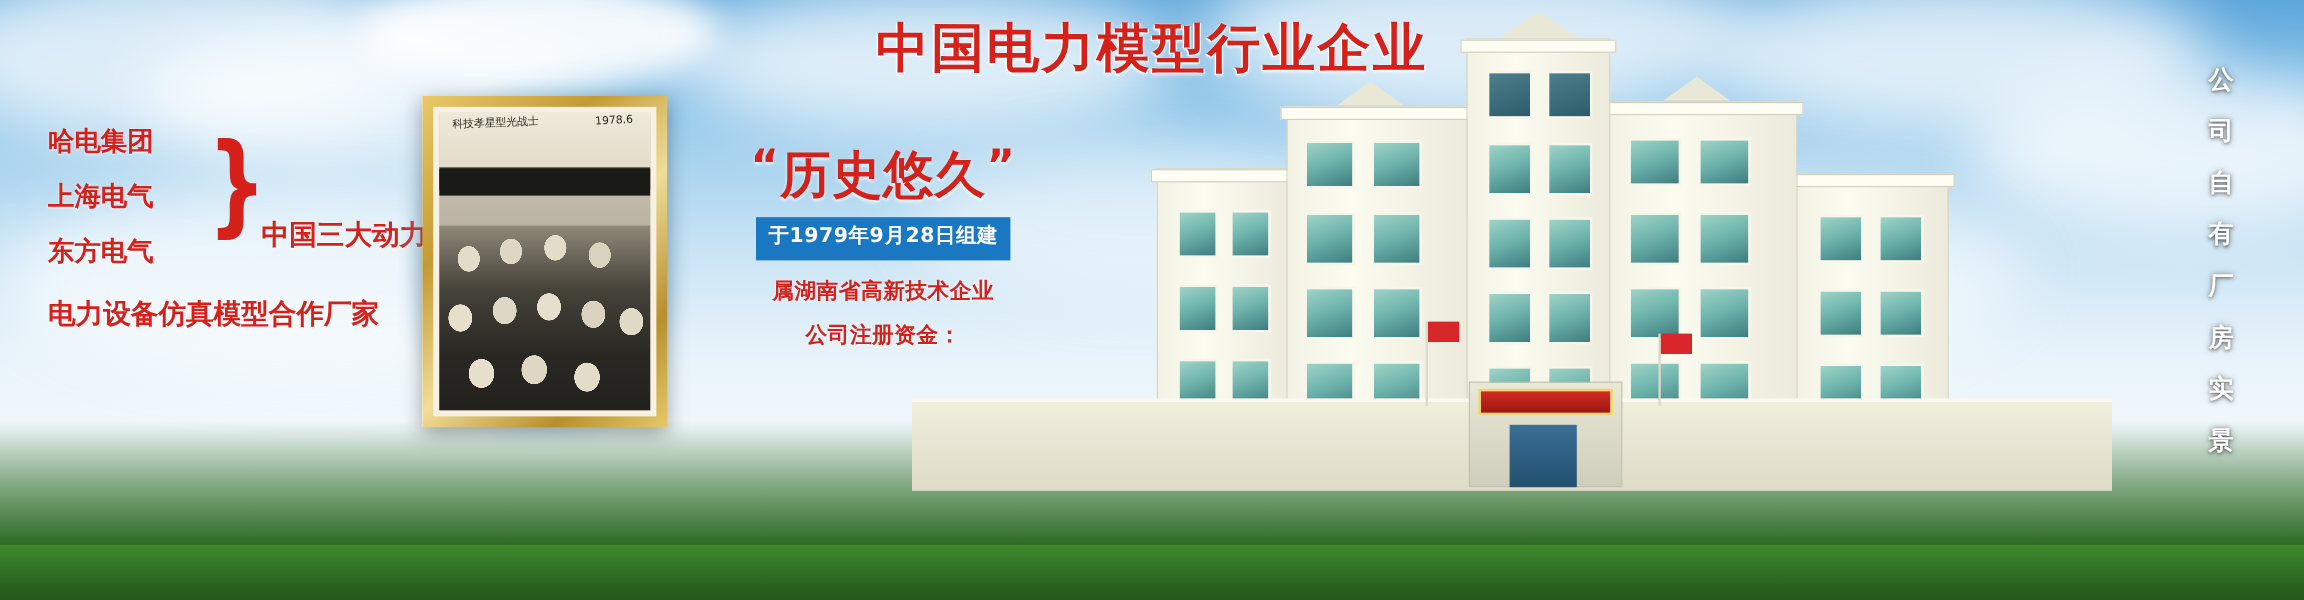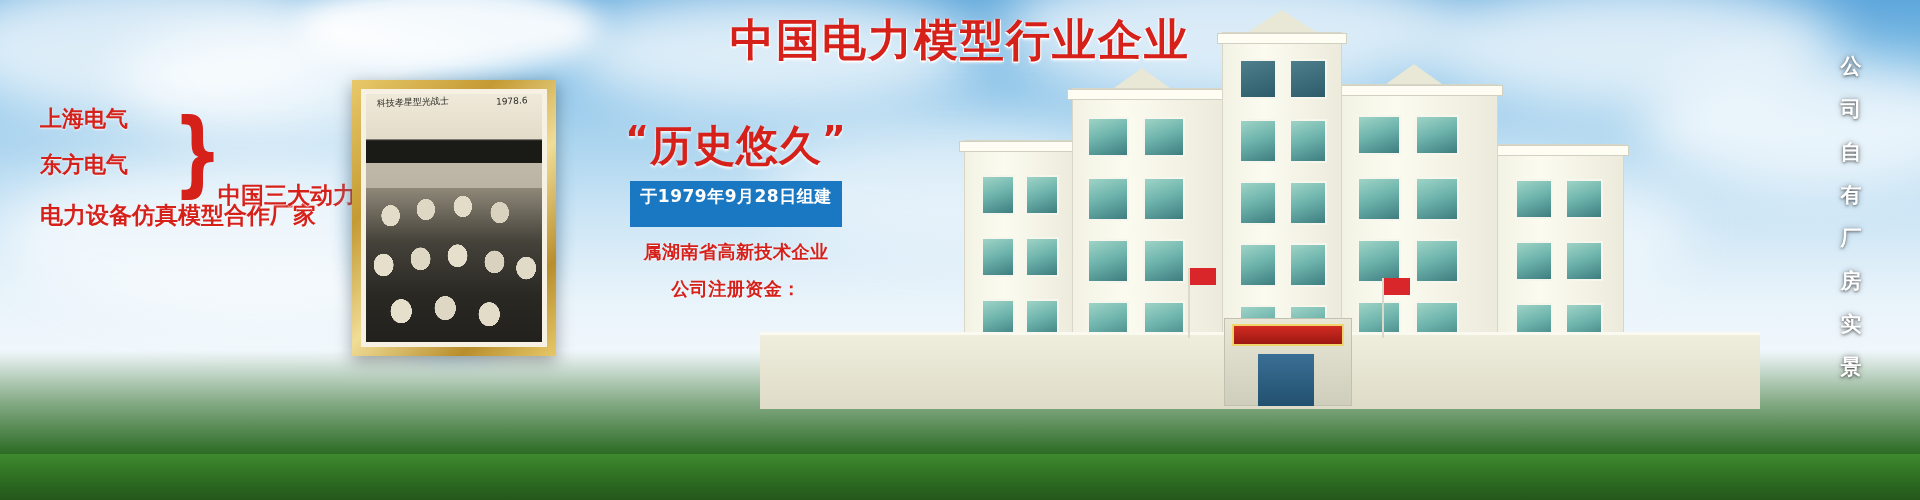--- a/index.html
+++ b/index.html
@@ -90,21 +90,21 @@
       radial-gradient(ellipse 14px 16px at 91% 52%,#e1dac7 0%,#e1dac7 70%,transparent 72%),
       radial-gradient(ellipse 15px 17px at 20% 80%,#e6dfcc 0%,#e6dfcc 70%,transparent 72%),
       radial-gradient(ellipse 15px 17px at 45% 78%,#ded7c4 0%,#ded7c4 70%,transparent 72%),
       radial-gradient(ellipse 15px 17px at 70% 82%,#e3dcc9 0%,#e3dcc9 70%,transparent 72%),
       linear-gradient(180deg,#8e8878 0%,#45423a 35%,#2a2823 70%,#23211d 100%);
   }
   
   .center{position:absolute;left:586px;top:118px;width:300px;text-align:center;}
   .hist{font-size:42px;font-weight:bold;color:#d6211b;letter-spacing:1px;white-space:nowrap;text-shadow:0 2px 3px rgba(255,255,255,.9);}
   .hist .q{font-size:36px;vertical-align:top;}
-  .badge{display:inline-block;margin-top:7px;background:#1a78c2;color:#fff;font-size:17px;font-weight:bold;padding:4px 10px 19px;letter-spacing:.5px;white-space:nowrap;}
+  .badge{display:inline-block;margin-top:7px;background:#1a78c2;color:#fff;font-size:17px;font-weight:bold;padding:4px 10px 9px;letter-spacing:.5px;white-space:nowrap;}
   .cline{margin-top:13px;font-size:18px;font-weight:bold;color:#d6211b;letter-spacing:.5px;white-space:nowrap;text-shadow:0 1px 2px rgba(255,255,255,.8);}
   
   .vert{position:absolute;right:52px;top:56px;width:34px;text-align:center;}
   .vert span{display:block;font-size:21px;font-weight:bold;color:#ffffff;line-height:1;margin-bottom:22px;text-shadow:0 1px 3px rgba(0,0,0,.55),0 0 6px rgba(0,0,0,.35);}
 </style>
 </head>
 <body>
 
 <div id="banner">
 
@@ -195,20 +195,21 @@
     <div class="flag" style="left:404px;top:246px;z-index:6;"></div>
   </div>
 
   <div class="treeline"></div>
   <div class="grass"></div>
 
   <div class="title">中国电力模型行业企业</div>
 
   <div class="leftblk">
     <div class="brands">
+      <div class="brand">哈电集团</div>
       <div class="brand">上海电气</div>
       <div class="brand">东方电气</div>
       <div class="brace">}</div>
       <div class="braceLabel">中国三大动力</div>
     </div>
     <div class="leftbottom">电力设备仿真模型合作厂家</div>
   </div>
 
   <div class="frameglow"></div>
   <div class="frame">

